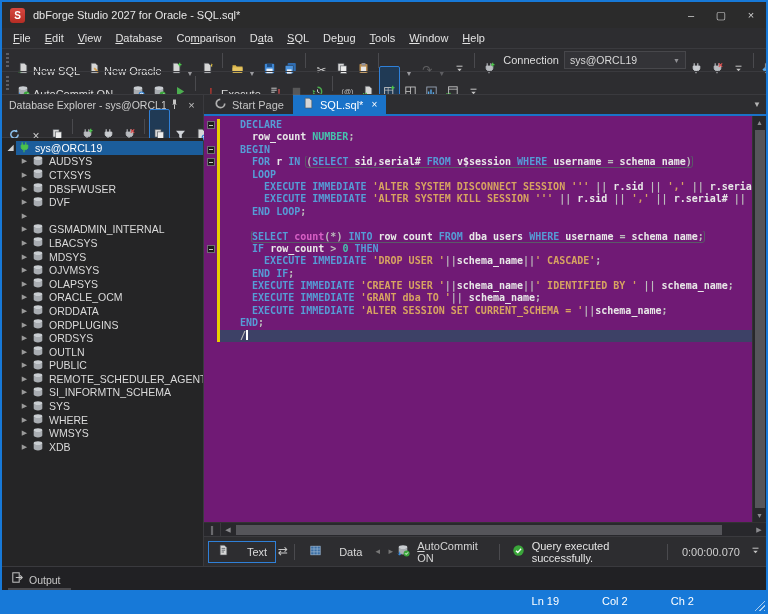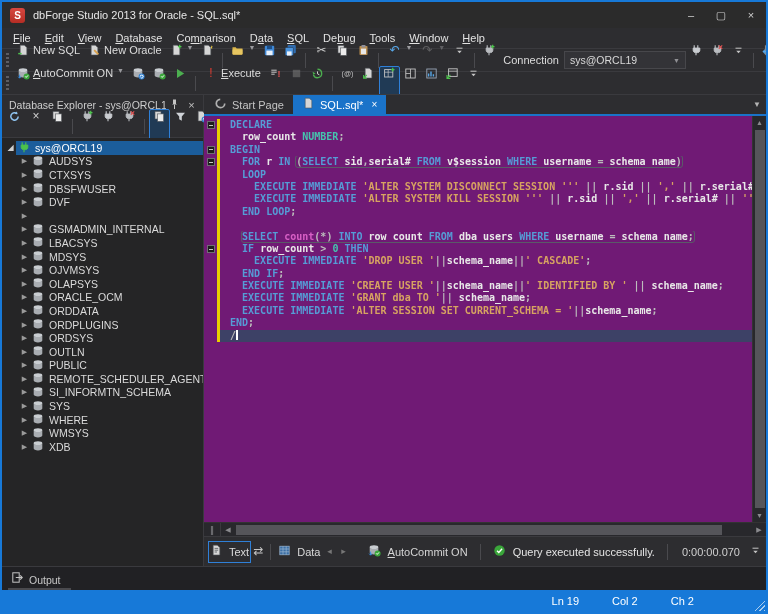--- a/index.html
+++ b/index.html
@@ -14,21 +14,21 @@
   .wbtn{width:30px;display:flex;align-items:center;justify-content:center;font-size:11px;color:#d0d0d0}
 
   
   .menubar{height:20px;display:flex;align-items:center;padding-left:4px;font-size:11px;flex:none}
   .mitem{padding:2px 7px;color:#e2e2e2;white-space:nowrap}
   .mitem u{text-decoration:underline}
 
   
   .toolbar{height:23px;display:flex;align-items:center;padding:0 2px;flex:none;border-top:1px solid #3a3a3e}
   .tgrip{width:3px;height:15px;margin:0 4px 0 2px;background:repeating-linear-gradient(180deg,#5d5d62 0 2px,transparent 2px 4px);flex:none}
-  .tbtn{height:35px;display:flex;align-items:flex-start;gap:3px;padding:0 3px;border:1px solid transparent;border-radius:2px;font-size:11px;color:#dcdcdc;white-space:nowrap;flex:none}
+  .tbtn{height:35px;display:flex;align-items:flex-end;gap:3px;padding:0 3px;border:1px solid transparent;border-radius:2px;font-size:11px;color:#dcdcdc;white-space:nowrap;flex:none}
   .tbtn.active{border-color:#2f80d8;background:#1f3а55}
   .tbtn.active{border-color:#2f80d8;background:#203a55}
   .tbtn.disabled{opacity:.45}
   .tbtn .dd{font-size:7px;color:#9a9a9e;margin-left:1px}
   .tbtn u{text-decoration:underline}
   .tsep{width:1px;height:15px;background:#4a4a4e;margin:0 4px;flex:none}
   .tlabel{font-size:11px;color:#dcdcdc;margin:0 5px 0 3px;white-space:nowrap}
   .combo{width:122px;height:18px;background:#333337;border:1px solid #47474b;display:flex;align-items:center;padding:0 5px;font-size:10.5px;color:#d8d8d8;flex:none}
   .combo .dd{margin-left:auto;color:#909094;font-size:7px}
   .spacer{flex:1}
@@ -57,58 +57,58 @@
   .dtab .cl{font-size:10px;margin-left:3px;color:inherit}
   .tabcaret{margin-left:auto;margin-right:5px;align-self:center;color:#b4b4b4;font-size:8px}
 
   .editorrow{flex:1;display:flex;min-height:0}
   .editor{flex:1;min-width:0;padding-top:3px;overflow:hidden;font-family:"DejaVu Sans Mono",monospace;font-size:10px;font-weight:bold;line-height:12.4px}
   .cline{display:flex;height:12.4px}
   .lg{width:13px;flex:none;display:flex;align-items:center;justify-content:center}
   .fold{width:8px;height:8px;border:1px solid #6f6f73;position:relative;background:#1e1e1e}
   .fold::after{content:"";position:absolute;left:1px;right:1px;top:2.5px;height:1px;background:#c9c9c9}
   .chg{width:3px;align-self:stretch;background:#e8cf00;flex:none}
-  .code{white-space:pre;padding-left:10px;flex:1;min-width:0;overflow:hidden}
+  .code{white-space:pre;padding-left:20px;flex:1;min-width:0;overflow:hidden}
   .cline.cur .code{background:#3d4166}
   .box{outline:1px solid #5a5a68;border-radius:2px}
   .caret{display:inline-block;width:2px;height:10px;background:#fff;vertical-align:-1px;animation:blink 1.1s steps(1) infinite}
   @keyframes blink{50%{opacity:0}}
   .ck{color:#569cd6}.ci{color:#e8e8e8}.ct{color:#45c5ae}.cst{color:#d7a361}.cnum{color:#45c5ae}.cfn{color:#d75fc5}.cp{color:#bcbcbc}.cw{color:#d4d4d4}
 
   .vscroll{width:14px;flex:none;background:#28282c;display:flex;flex-direction:column;align-items:center;border-left:1px solid #333}
   .varrow{height:13px;width:100%;display:flex;align-items:center;justify-content:center;font-size:7px;color:#8a8a8e;flex:none}
   .vthumb{flex:1;width:10px;margin:1px 0;background:#55555a}
   .hscroll{height:14px;flex:none;background:#28282c;display:flex;align-items:center;border-top:1px solid #333}
   .hsplit{width:17px;height:100%;display:flex;align-items:center;justify-content:center;color:#8a8a8e;border-right:1px solid #3a3a3e;font-size:9px;flex:none}
   .harrow{width:14px;text-align:center;font-size:7px;color:#8a8a8e;flex:none}
   .htrack{flex:1;height:100%;display:flex;align-items:center;min-width:0}
   .hthumb{height:10px;background:#55555a;width:94%;margin-left:1px}
 
   .resultsbar{height:30px;flex:none;display:flex;align-items:center;background:#2d2d30;border-top:1px solid #3a3a3e;padding:0 4px;font-size:11px}
-  .rtab{height:22px;display:flex;align-items:center;gap:6px;padding:0 1px;border:1px solid transparent;color:#dadada;white-space:nowrap}
+  .rtab{height:22px;display:flex;align-items:center;gap:17px;padding:0 8px;border:1px solid transparent;color:#dadada;white-space:nowrap}
   .rtab.active{border-color:#2f80d8}
   .rsep{width:1px;height:16px;background:#4a4a4e;margin:0 5px;flex:none}
   .rright{margin-left:auto;display:flex;align-items:center;gap:7px}
   .rtime{color:#d0d0d0;padding:0 2px}
   .rstatus{color:#e4e4e4}
 
   .outputrow{height:24px;flex:none;background:#212124;display:flex;align-items:flex-start;padding:3px 0 0 6px;border-top:1px solid #3a3a3e}
   .outtab{display:flex;align-items:flex-end;gap:5px;font-size:10.5px;color:#c9c9c9;padding:1px 10px 2px 3px;border-bottom:3px solid #4a4a4e}
 
-  .statusbar{height:22px;flex:none;background:#1779d8;display:flex;align-items:center;justify-content:flex-end;gap:33px;padding-right:72px;font-size:11px;color:#fff;position:relative}
+  .statusbar{height:22px;flex:none;background:#1779d8;display:flex;align-items:center;justify-content:flex-end;gap:43px;padding-right:72px;font-size:11px;color:#fff;position:relative}
   .sgrip{position:absolute;right:1px;bottom:1px;width:13px;height:13px;clip-path:polygon(100% 0,100% 100%,0 100%);background:repeating-linear-gradient(135deg,transparent 0 2px,#a9cdef 2px 3px)}
 </style>
 </head>
 <body>
 
 <div id="window">
 
   <div class="titlebar">
     <div class="logo">S</div>
-    <div class="title">dbForge Studio 2013 for Oracle - SQL.sql*</div>
+    <div class="title">dbForge Studio 2027 for Oracle - SQL.sql*</div>
     <div class="winbtns">
       <div class="wbtn">–</div>
       <div class="wbtn">▢</div>
       <div class="wbtn">×</div>
     </div>
   </div>
 
   <div class="menubar" id="menubar">
       <div class="mitem"><u>F</u>ile</div>
       <div class="mitem"><u>E</u>dit</div>

